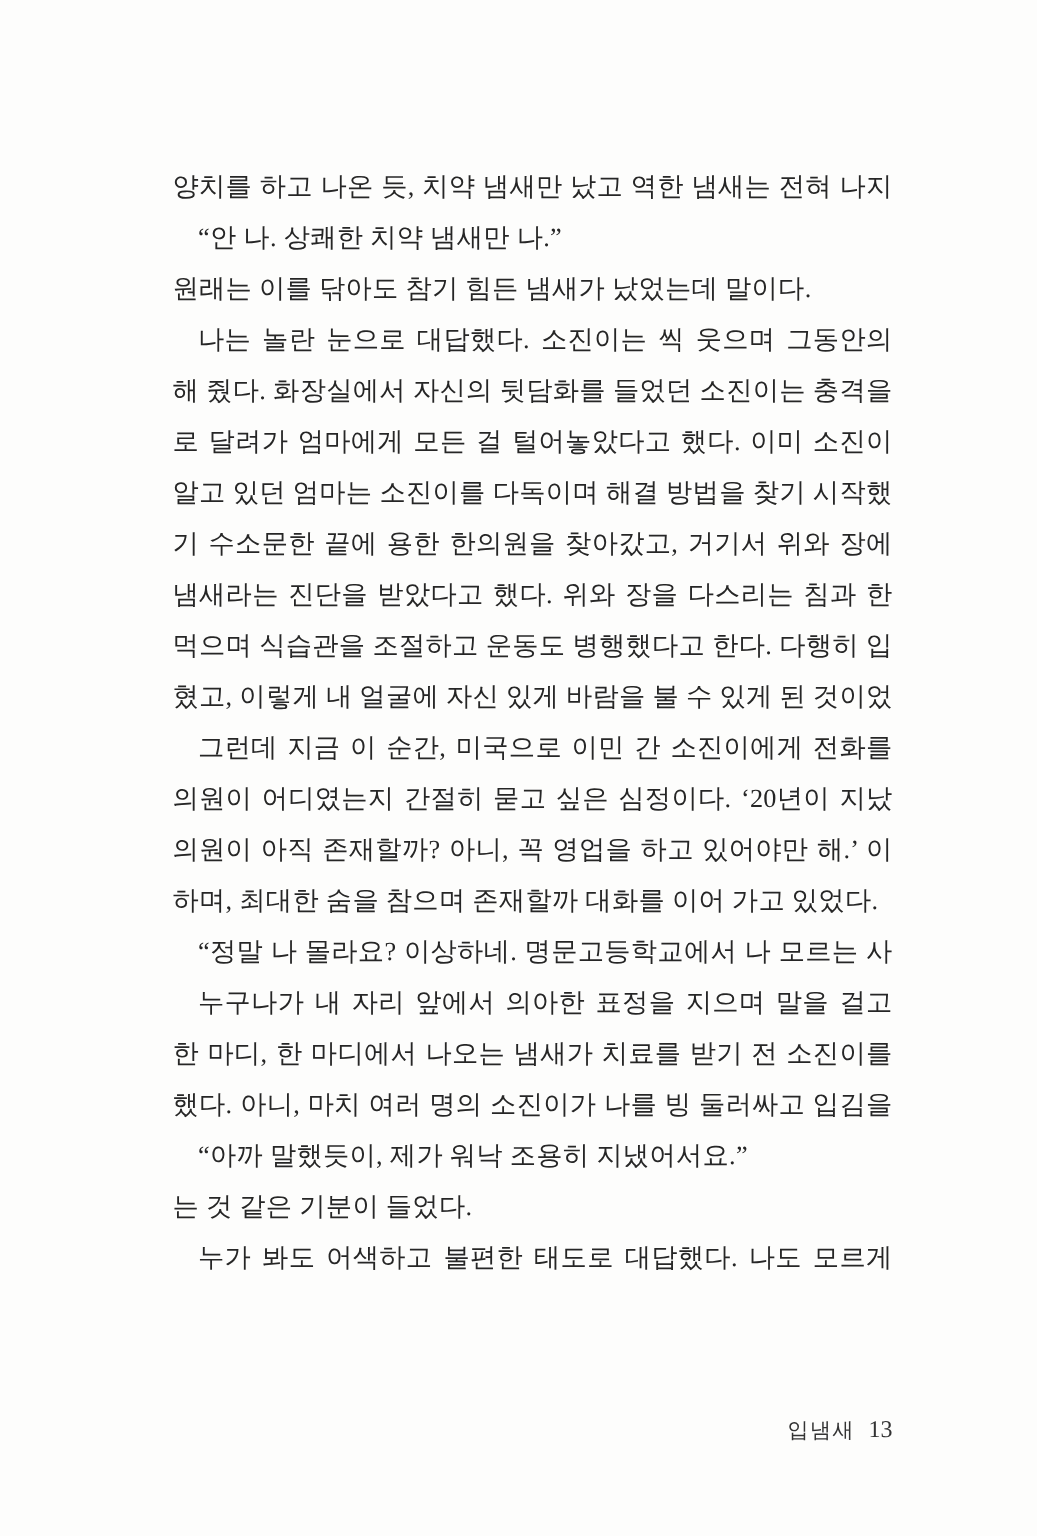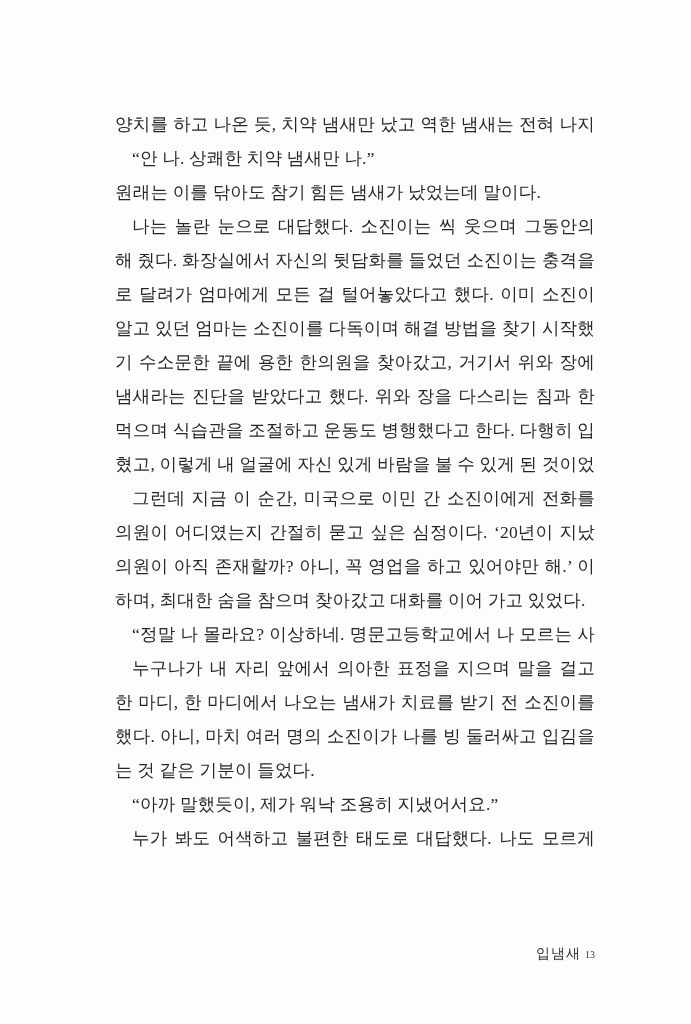--- a/index.html
+++ b/index.html
@@ -45,22 +45,22 @@
     width: 480px;
     text-align: right;
     font-size: 14px;
     line-height: 20px;
     color: #333333;
   }
   .footer .book-title {
     letter-spacing: 1px;
   }
   .footer .page-number {
-    margin-left: 4px;
-    font-size: 10px;
+    margin-left: 9px;
+    font-size: 16px;
   }
 </style>
 </head>
 <body>
 
 <div class="page">
   <div class="text-block">
       <div class="line fill">양치를 하고 나온 듯, 치약 냄새만 났고 역한 냄새는 전혀 나지 않았다.</div>
       <div class="line indent">“안 나. 상쾌한 치약 냄새만 나.”</div>
       <div class="line">원래는 이를 닦아도 참기 힘든 냄새가 났었는데 말이다.</div>
@@ -68,25 +68,25 @@
       <div class="line fill">해 줬다. 화장실에서 자신의 뒷담화를 들었던 소진이는 충격을 받아 집으</div>
       <div class="line fill">로 달려가 엄마에게 모든 걸 털어놓았다고 했다. 이미 소진이의 입냄새를</div>
       <div class="line fill">알고 있던 엄마는 소진이를 다독이며 해결 방법을 찾기 시작했다. 여기저</div>
       <div class="line fill">기 수소문한 끝에 용한 한의원을 찾아갔고, 거기서 위와 장에서 올라오는</div>
       <div class="line fill">냄새라는 진단을 받았다고 했다. 위와 장을 다스리는 침과 한약을 꾸준히</div>
       <div class="line fill">먹으며 식습관을 조절하고 운동도 병행했다고 한다. 다행히 입냄새는 잡</div>
       <div class="line">혔고, 이렇게 내 얼굴에 자신 있게 바람을 불 수 있게 된 것이었다.</div>
       <div class="line indent fill">그런데 지금 이 순간, 미국으로 이민 간 소진이에게 전화를 걸어 그 한</div>
       <div class="line fill">의원이 어디였는지 간절히 묻고 싶은 심정이다. ‘20년이 지났는데 그 한</div>
       <div class="line fill">의원이 아직 존재할까? 아니, 꼭 영업을 하고 있어야만 해.’ 이런 생각을</div>
-      <div class="line">하며, 최대한 숨을 참으며 찾아갔고 대화를 이어 가고 있었다.</div>
+      <div class="line">하며, 최대한 숨을 참으며 존재할까 대화를 이어 가고 있었다.</div>
       <div class="line indent fill">“정말 나 몰라요? 이상하네. 명문고등학교에서 나 모르는 사람은 없었</div>
       <div class="line indent fill">누구나가 내 자리 앞에서 의아한 표정을 지으며 말을 걸고 있었다. 말</div>
       <div class="line fill">한 마디, 한 마디에서 나오는 냄새가 치료를 받기 전 소진이를 떠올리게</div>
       <div class="line fill">했다. 아니, 마치 여러 명의 소진이가 나를 빙 둘러싸고 입김을 불어 대</div>
+      <div class="line indent">“아까 말했듯이, 제가 워낙 조용히 지냈어서요.”</div>
       <div class="line">는 것 같은 기분이 들었다.</div>
-      <div class="line indent">“아까 말했듯이, 제가 워낙 조용히 지냈어서요.”</div>
       <div class="line indent fill">누가 봐도 어색하고 불편한 태도로 대답했다. 나도 모르게 불편하다는</div>
     </div>
   <div class="footer">
     <span class="book-title">입냄새</span><span class="page-number">13</span>
   </div>
 </div>
 
 </body></html>

